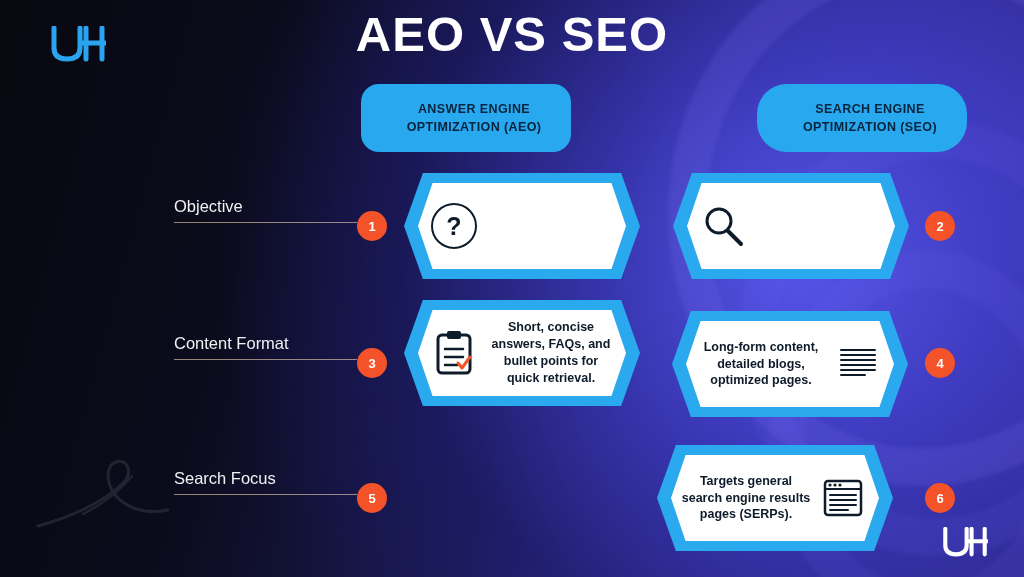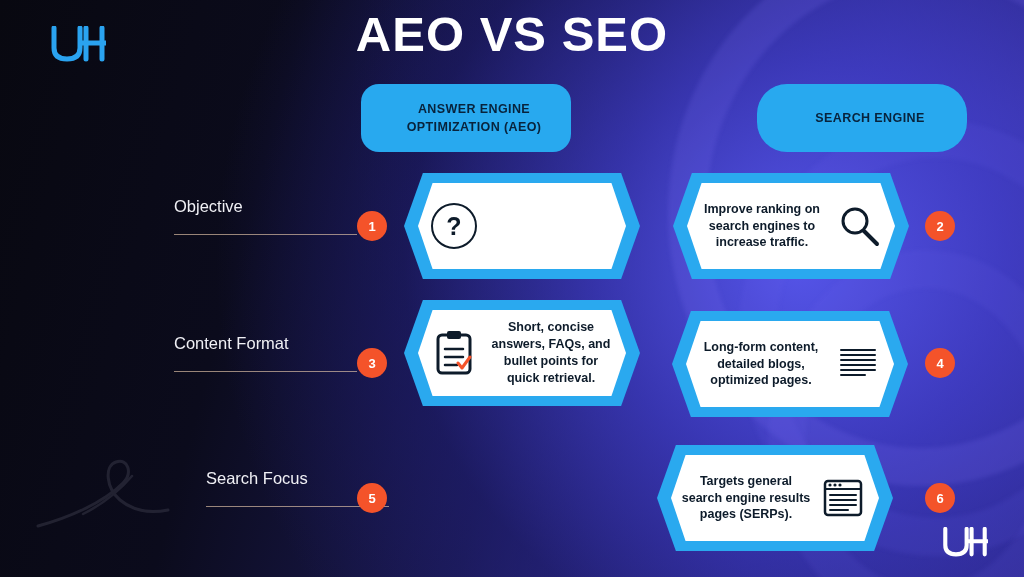--- a/index.html
+++ b/index.html
@@ -80,26 +80,26 @@
   .b1{left:357px;top:211px;}
   .b3{left:357px;top:348px;}
   .b5{left:357px;top:483px;}
   .b2{left:925px;top:211px;}
   .b4{left:925px;top:348px;}
   .b6{left:925px;top:483px;}
 
   
   .rowlabel{
     position:absolute;color:#f0f0f5;font-size:16.5px;font-weight:400;
-    padding-bottom:18px;border-bottom:1px solid rgba(230,200,170,.65);
+    padding-bottom:6px;border-bottom:1px solid rgba(230,200,170,.65);
     white-space:nowrap;
   }
   .rl1{left:174px;top:197px;width:183px;}
   .rl2{left:174px;top:334px;width:183px;}
-  .rl3{left:174px;top:469px;width:183px;margin-left:32px;}
+  .rl3{left:174px;top:469px;width:183px;}
 
   
   .sig{position:absolute;left:28px;top:448px;opacity:.5;}
 
   .icon-circle{
     width:46px;height:46px;border-radius:50%;border:2.5px solid #0d1b2a;
     display:flex;align-items:center;justify-content:center;
     font-size:25px;font-weight:700;color:#0d1b2a;box-sizing:border-box;
   }
   .icon-dark{
@@ -141,39 +141,39 @@
 
   <div class="pill aeo">
     <div>
       <div>ANSWER ENGINE</div>
       <div>OPTIMIZATION (AEO)</div>
     </div>
   </div>
   <div class="pill seo">
     <div>
       <div>SEARCH ENGINE</div>
+      <div>OPTIMIZATION (SEO)</div>
     </div>
   </div>
 
   <div class="rowlabel rl1">Objective</div>
   <div class="rowlabel rl2">Content Format</div>
   <div class="rowlabel rl3">Search Focus</div>
 
   <div class="hex left c-aeo-1">
     <div class="inner">
       <div class="ico">
         <div class="icon-circle">?</div>
       </div>
     </div>
   </div>
   <div class="badge b1">1</div>
 
   <div class="hex right c-seo-1">
     <div class="inner">
-      <div class="txt">Improve ranking on search engines to increase traffic.</div>
       <div class="ico">
         <svg width="46" height="46" viewBox="0 0 46 46" aria-hidden="true">
           <circle cx="19" cy="18" r="12" stroke="#0d1b2a" stroke-width="3" fill="none"></circle>
           <line x1="28" y1="28" x2="41" y2="41" stroke="#0d1b2a" stroke-width="4" stroke-linecap="round"></line>
         </svg>
       </div>
     </div>
   </div>
   <div class="badge b2">2</div>
 

